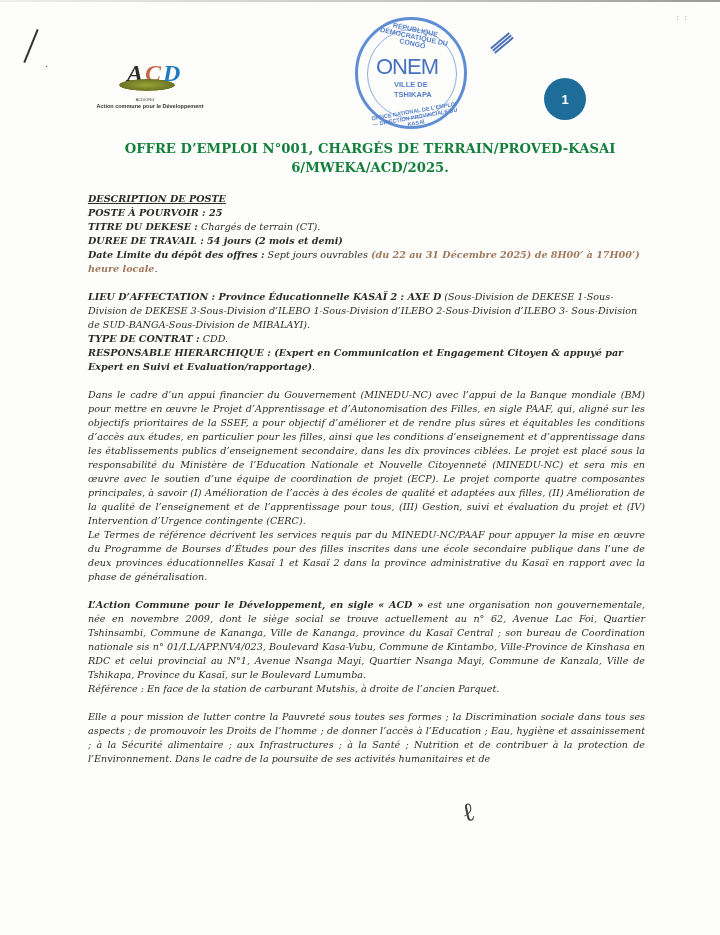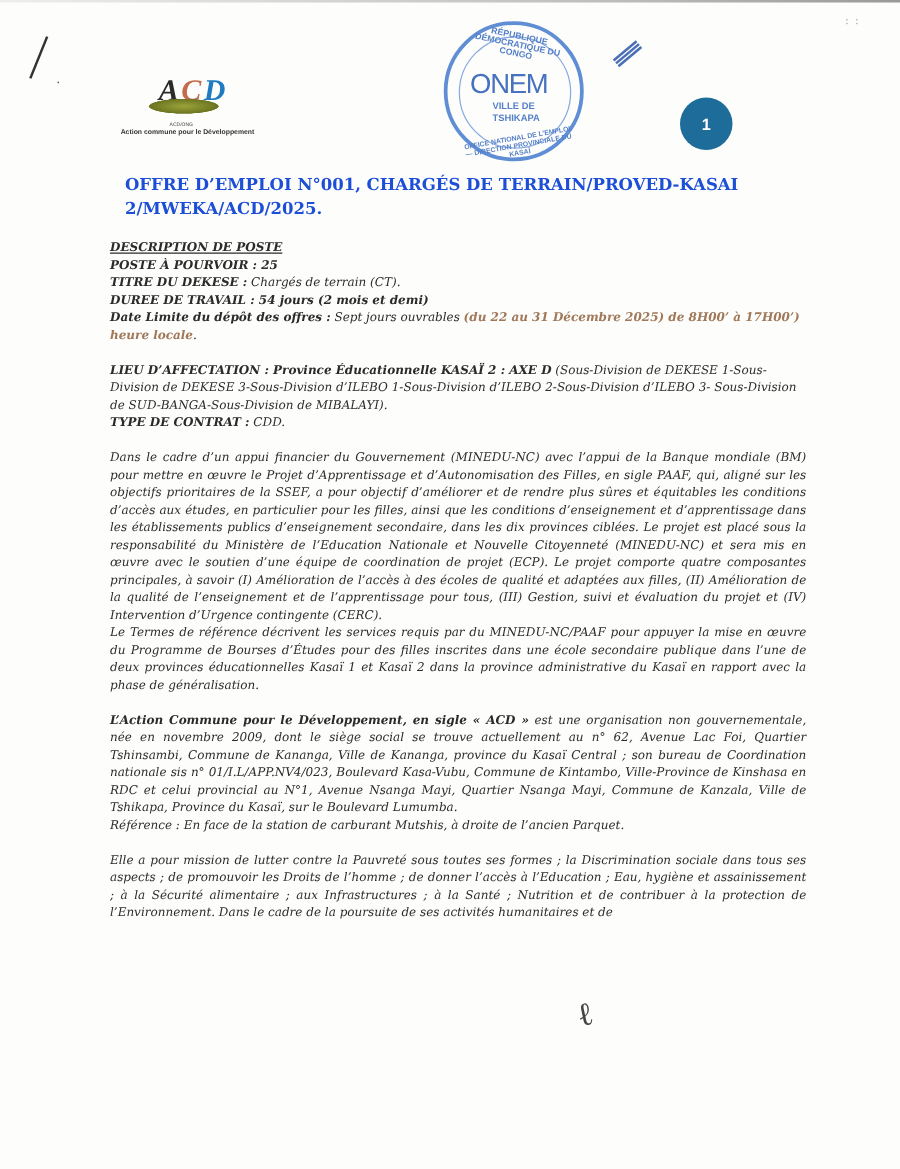--- a/index.html
+++ b/index.html
@@ -25,21 +25,21 @@
   .stamp-inner { position: absolute; left: 9px; top: 9px; width: 88px; height: 88px; border-radius: 50%; border: 1.5px solid #7aa0dc; }
   .stamp-top { position: absolute; left: 14px; top: 6px; width: 84px; text-align: center; font-size: 7px; font-weight: bold; transform: rotate(12deg); }
   .stamp-onem { position: absolute; left: 18px; top: 34px; font-size: 22px; font-weight: normal; color: #2e5fb8; letter-spacing: -1px; }
   .stamp-ville { position: absolute; left: 36px; top: 60px; font-size: 7.5px; font-weight: bold; }
   .stamp-city { position: absolute; left: 36px; top: 70px; font-size: 7.5px; font-weight: bold; }
   .stamp-bottom { position: absolute; left: 12px; top: 88px; width: 90px; text-align: center; font-size: 5.5px; font-weight: bold; transform: rotate(-10deg); }
   .stamp-signature { position: absolute; left: 490px; top: 42px; width: 24px; height: 2px; background: #4a6fb5; transform: rotate(-40deg); box-shadow: 0 3px 0 #4a6fb5, 0 -3px 0 #4a6fb5; }
 
   .page-badge { position: absolute; left: 544px; top: 78px; width: 42px; height: 42px; border-radius: 50%; background: #1d6c99; color: #fff; font-family: "Liberation Sans", sans-serif; font-weight: bold; font-size: 13px; display: flex; align-items: center; justify-content: center; }
 
-  .doc-title { position: absolute; left: 100px; top: 139px; width: 540px; font-weight: bold; font-size: 13.2px; line-height: 19px; color: #1d4ed8; }
+  .doc-title { position: absolute; left: 100px; top: 139px; width: 540px; text-align: center; font-weight: bold; font-size: 13.2px; line-height: 19px; color: #15803d; }
 
   .content { position: absolute; left: 88px; top: 192px; width: 557px; font-size: 9.6px; line-height: 14px; color: #2b2b2b; }
   .content p { margin: 0; font-style: italic; }
   .b { font-weight: bold; }
   .u { text-decoration: underline; }
   .hl { color: #a0785a; font-weight: bold; }
   .gap { height: 14px; }
   .just { text-align: justify; }
 
   .initials { position: absolute; left: 462px; top: 797px; font-family: "DejaVu Serif", serif; font-size: 26px; color: #444; transform: rotate(-12deg); }
@@ -68,34 +68,35 @@
   <div class="stamp-ville">VILLE DE</div>
   <div class="stamp-city">TSHIKAPA</div>
   <div class="stamp-bottom">OFFICE NATIONAL DE L'EMPLOI — DIRECTION PROVINCIALE DU KASAÏ</div>
 </div>
 <div class="stamp-signature"></div>
 
 <div class="page-badge">1</div>
 
 <div class="doc-title">
   <div>OFFRE D’EMPLOI N°001, CHARGÉS DE TERRAIN/PROVED-KASAI</div>
-  <div>2/MWEKA/ACD/2025.</div>
+  <div>6/MWEKA/ACD/2025.</div>
 </div>
 
 <div class="content">
   <p class="b u">DESCRIPTION DE POSTE</p>
   <p><span class="b">POSTE À POURVOIR :</span><span class="b"> 25</span></p>
   <p><span class="b">TITRE DU DEKESE :</span><span> Chargés de terrain (CT).</span></p>
   <p><span class="b">DUREE DE TRAVAIL :</span><span class="b"> 54 jours (2 mois et demi)</span></p>
   <p><span class="b">Date Limite du dépôt des offres :</span><span> Sept jours ouvrables </span><span class="hl">(du 22 au 31 Décembre 2025) de 8H00’ à 17H00’) heure locale</span><span>.</span></p>
 
   <div class="gap"></div>
 
   <p><span class="b">LIEU D’AFFECTATION : Province Éducationnelle KASAÏ 2 : AXE D</span><span> (Sous-Division de DEKESE 1-Sous-Division de DEKESE 3-Sous-Division d’ILEBO 1-Sous-Division d’ILEBO 2-Sous-Division d’ILEBO 3- Sous-Division de SUD-BANGA-Sous-Division de MIBALAYI).</span></p>
   <p><span class="b">TYPE DE CONTRAT :</span><span> CDD.</span></p>
+  <p><span class="b">RESPONSABLE HIERARCHIQUE :</span><span class="b"> (Expert en Communication et Engagement Citoyen &amp; appuyé par Expert en Suivi et Evaluation/rapportage)</span><span>.</span></p>
 
   <div class="gap"></div>
 
   <p class="just">Dans le cadre d’un appui financier du Gouvernement (MINEDU-NC) avec l’appui de la Banque mondiale (BM) pour mettre en œuvre le Projet d’Apprentissage et d’Autonomisation des Filles, en sigle PAAF, qui, aligné sur les objectifs prioritaires de la SSEF, a pour objectif d’améliorer et de rendre plus sûres et équitables les conditions d’accès aux études, en particulier pour les filles, ainsi que les conditions d’enseignement et d’apprentissage dans les établissements publics d’enseignement secondaire, dans les dix provinces ciblées. Le projet est placé sous la responsabilité du Ministère de l’Education Nationale et Nouvelle Citoyenneté (MINEDU-NC) et sera mis en œuvre avec le soutien d’une équipe de coordination de projet (ECP). Le projet comporte quatre composantes principales, à savoir (I) Amélioration de l’accès à des écoles de qualité et adaptées aux filles, (II) Amélioration de la qualité de l’enseignement et de l’apprentissage pour tous, (III) Gestion, suivi et évaluation du projet et (IV) Intervention d’Urgence contingente (CERC).</p>
   <p class="just">Le Termes de référence décrivent les services requis par du MINEDU-NC/PAAF pour appuyer la mise en œuvre du Programme de Bourses d’Études pour des filles inscrites dans une école secondaire publique dans l’une de deux provinces éducationnelles Kasaï 1 et Kasaï 2 dans la province administrative du Kasaï en rapport avec la phase de généralisation.</p>
 
   <div class="gap"></div>
 
   <p class="just"><span class="b">L’Action Commune pour le Développement, en sigle « ACD »</span><span> est une organisation non gouvernementale, née en novembre 2009, dont le siège social se trouve actuellement au n° 62, Avenue Lac Foi, Quartier Tshinsambi, Commune de Kananga, Ville de Kananga, province du Kasaï Central ; son bureau de Coordination nationale sis n° 01/I.L/APP.NV4/023, Boulevard Kasa-Vubu, Commune de Kintambo, Ville-Province de Kinshasa en RDC et celui provincial au N°1, Avenue Nsanga Mayi, Quartier Nsanga Mayi, Commune de Kanzala, Ville de Tshikapa, Province du Kasaï, sur le Boulevard Lumumba.</span></p>
   <p>Référence : En face de la station de carburant Mutshis, à droite de l’ancien Parquet.</p>

